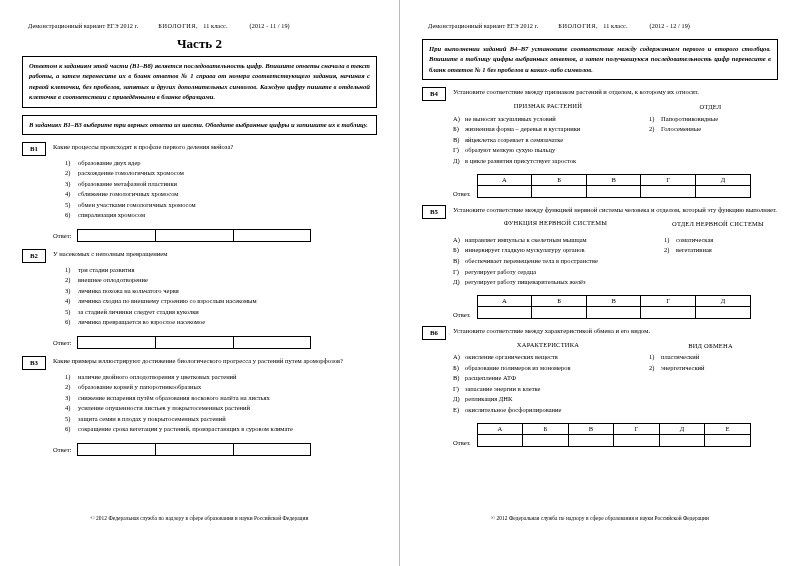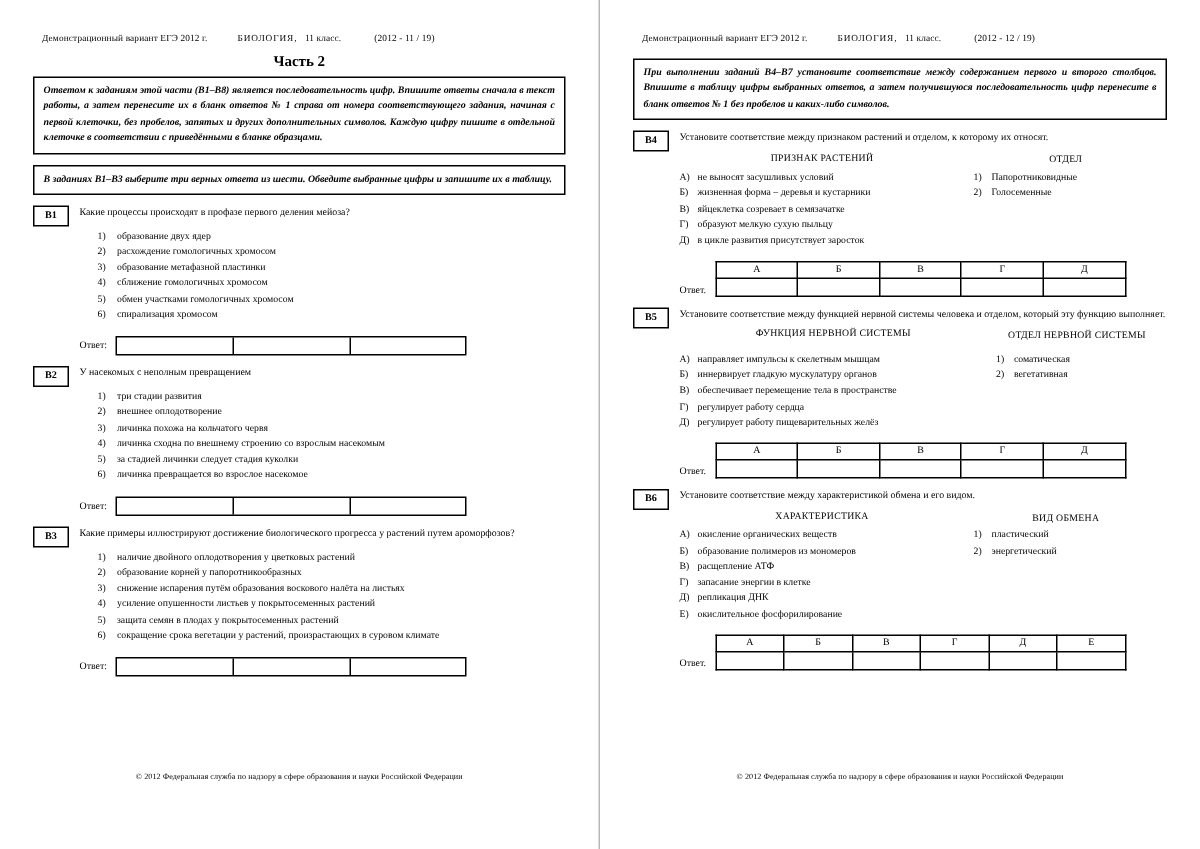--- a/index.html
+++ b/index.html
@@ -50,21 +50,21 @@
     margin-left: 5px;
   }
   .run-head .rh-page {
     margin-left: 22px;
   }
 
   
   .part-title {
     text-align: center;
     font-weight: bold;
-    font-size: 10px;
+    font-size: 13px;
     margin-top: 7px;
     margin-bottom: 4px;
   }
 
   
   .instr-box {
     border: 1px solid #000000;
     padding: 4px 6px 4px 6px;
     font-style: italic;
     font-weight: bold;

